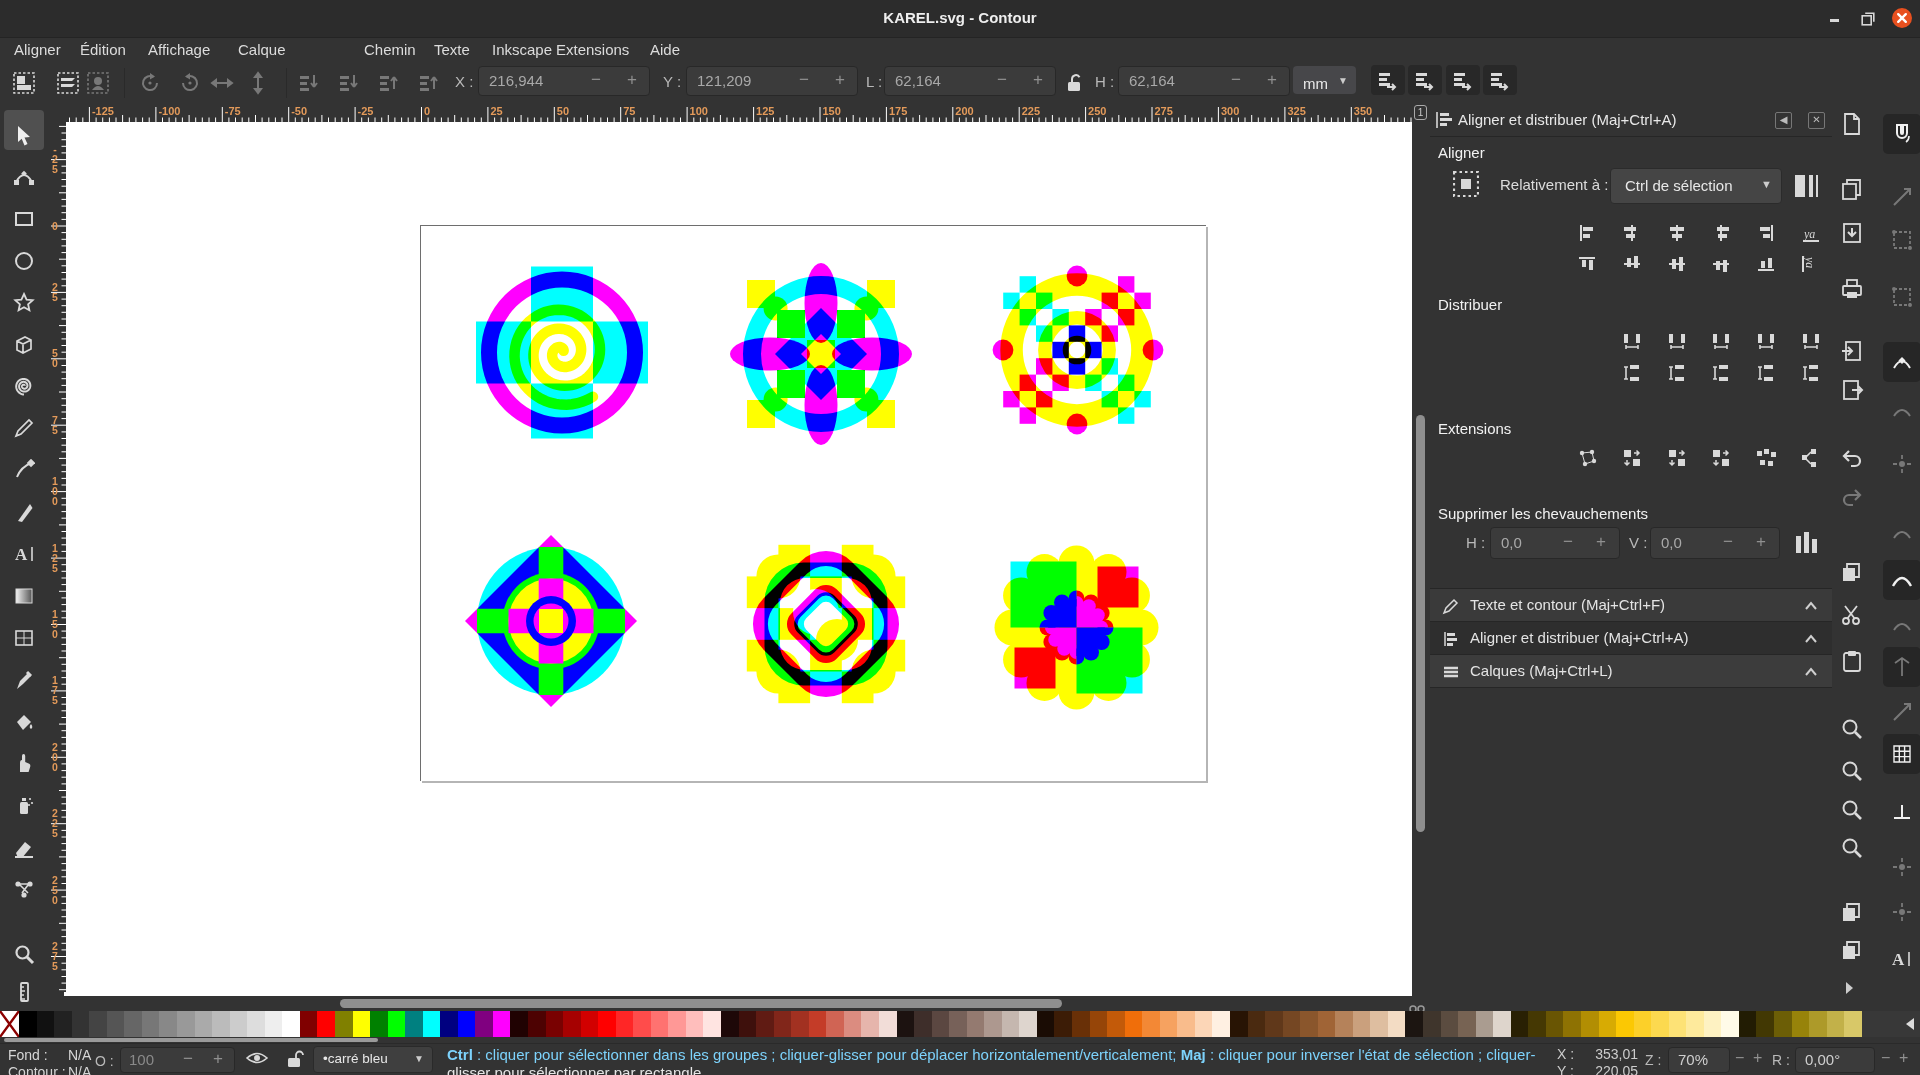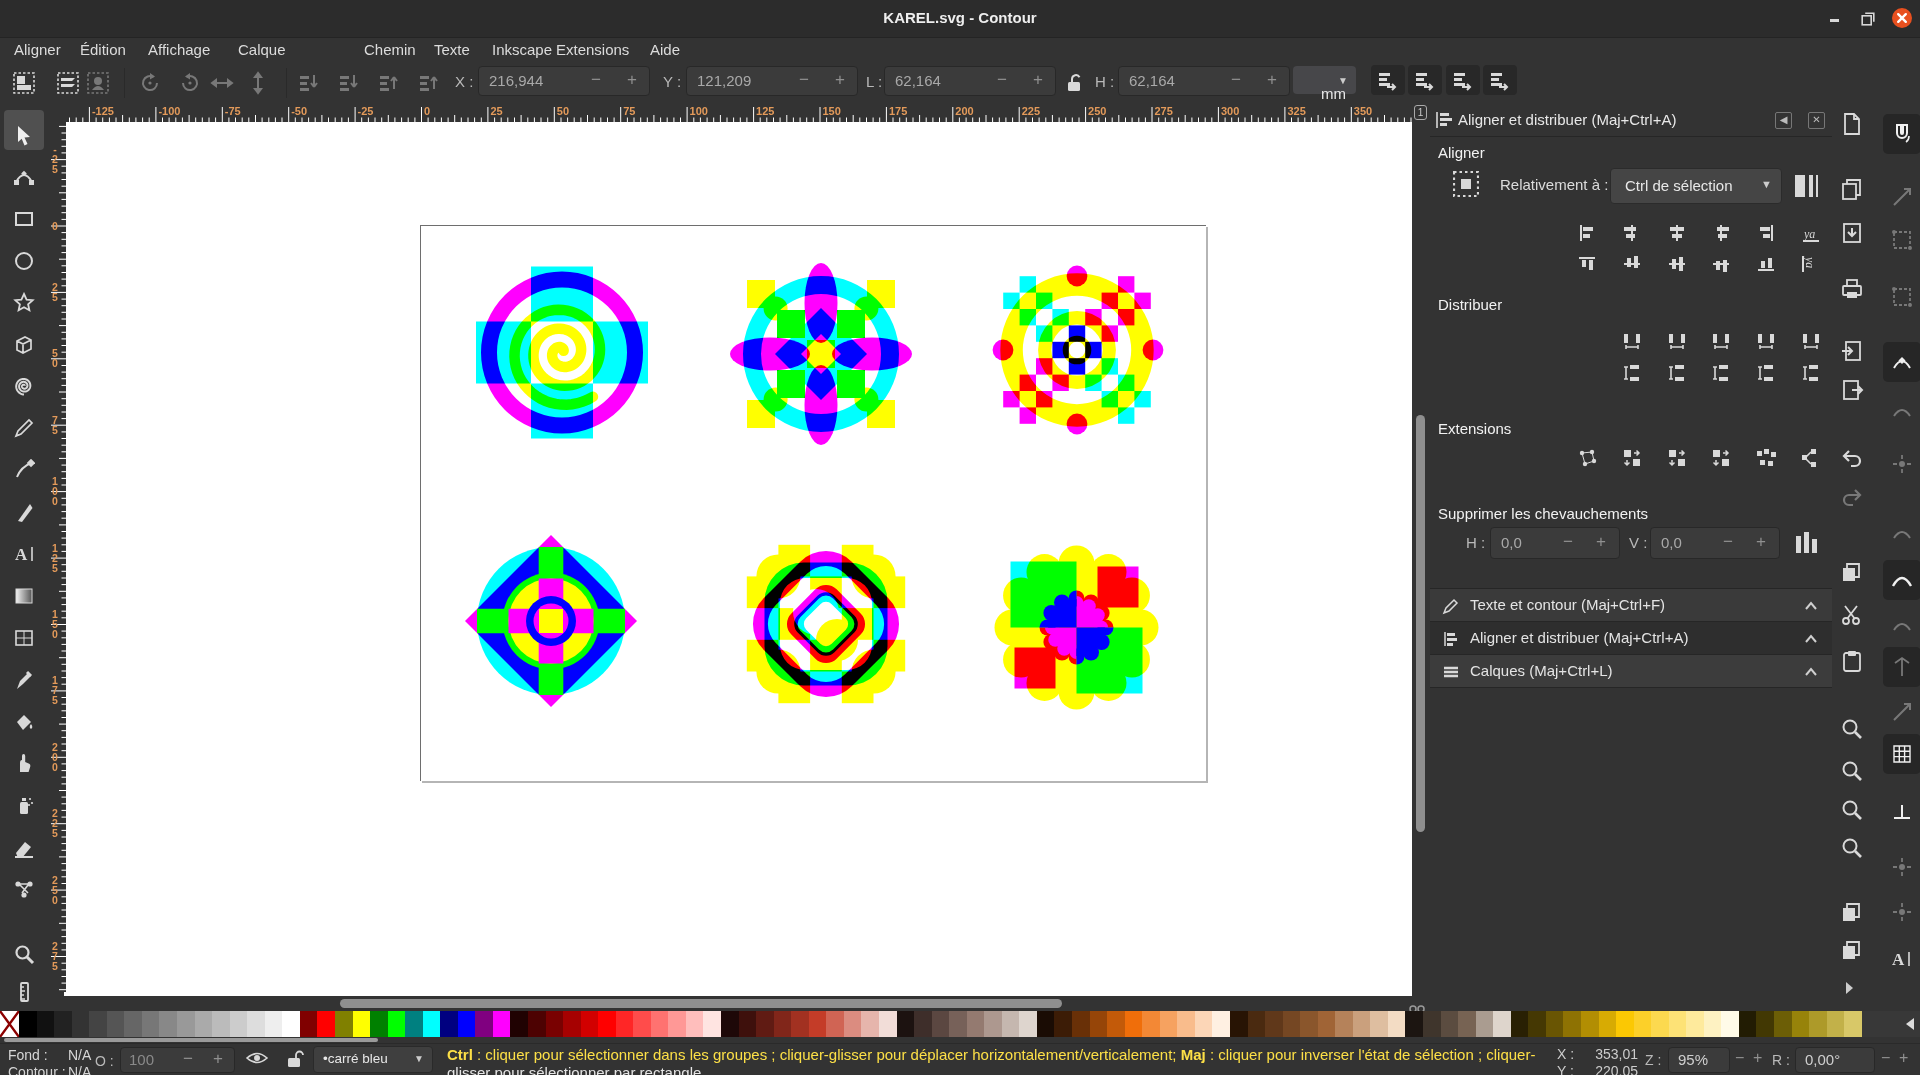--- a/index.html
+++ b/index.html
@@ -114,21 +114,21 @@
         <rect x="4" y="10" width="12" height="9" rx="1.5" fill="#d9d9d9"></rect>
         <path d="M8 10 v-3 a4 4 0 0 1 7.5 -1.8" fill="none" stroke="#d9d9d9" stroke-width="2"></path>
       </svg></div>
     <span class="abs lbl" style="left:1095px;top:11px;">H :</span>
     <div class="field" style="left:1118px;top:4px;width:170px;height:28px;">
       <span class="fv">62,164</span>
       <span class="fm" style="left:112px;">−</span>
       <span class="fm" style="left:148px;">+</span>
     </div>
     <div class="abs" style="left:1293px;top:4px;width:63px;height:28px;background:#47474a;border-radius:4px;color:#e8e8e8;font-size:15px;">
-      <span style="position:absolute;left:10px;top:19px;margin-left:18px;">mm</span>
+      <span style="position:absolute;left:10px;top:9px;">mm</span>
       <span style="position:absolute;right:8px;top:9px;color:#cccccc;font-size:10px;">▼</span>
     </div>
     <div class="abs" style="left:1371px;top:3px;width:34px;height:30px;background:#282828;border-radius:4px;">
       <div style="position:absolute;left:6px;top:4px;"><svg width="22" height="22" viewBox="0 0 22 22" style="">
           <rect x="2" y="4" width="11" height="3" fill="#d9d9d9"></rect>
           <rect x="2" y="9" width="8" height="3" fill="#d9d9d9"></rect>
           <rect x="2" y="14" width="11" height="3" fill="#d9d9d9"></rect>
           <path d="M10 18 h8 m-3 -3 l3 3 -3 3" stroke="#d9d9d9" stroke-width="2" fill="none"></path>
         </svg></div>
     </div>
@@ -1388,29 +1388,29 @@
       <circle cx="11" cy="8" r="3" fill="#d9d9d9"></circle>
     </svg></div>
 <div class="abs" style="left:286px;top:1049px;"><svg width="18" height="20" viewBox="0 0 18 20" style="">
       <rect x="2" y="9" width="12" height="9" rx="1.5" fill="#d9d9d9"></rect>
       <path d="M10 9 V6 a3.5 3.5 0 0 1 7 0" fill="none" stroke="#d9d9d9" stroke-width="1.8"></path>
     </svg></div>
 <div class="abs" style="left:313px;top:1046px;width:120px;height:27px;background:#3f3f3f;border-radius:4px;border:1px solid #2a2a2a;box-sizing:border-box;">
     <span style="position:absolute;left:9px;top:4px;color:#e8e8e8;font-size:13.5px;">•carré bleu</span>
     <span style="position:absolute;right:8px;top:6px;color:#cccccc;font-size:10px;">▼</span>
   </div>
-<div class="abs" style="left:447px;top:1046px;width:1100px;color:#fde047;font-size:15px;white-space:nowrap;"><b>Ctrl</b> : cliquer pour sélectionner dans les groupes ; cliquer-glisser pour déplacer horizontalement/verticalement; <b>Maj</b> : cliquer pour inverser l'état de sélection ; cliquer-</div>
+<div class="abs" style="left:447px;top:1046px;width:1100px;color:#7dd3fc;font-size:15px;white-space:nowrap;"><b>Ctrl</b> : cliquer pour sélectionner dans les groupes ; cliquer-glisser pour déplacer horizontalement/verticalement; <b>Maj</b> : cliquer pour inverser l'état de sélection ; cliquer-</div>
 <div class="abs" style="left:447px;top:1064px;color:#e6e6e6;font-size:15px;">glisser pour sélectionner par rectangle</div>
 <div class="abs" style="left:1557px;top:1046px;color:#cccccc;font-size:14px;">X :</div>
 <div class="abs" style="left:1590px;top:1046px;width:48px;text-align:right;color:#cccccc;font-size:14px;">353,01</div>
 <div class="abs" style="left:1557px;top:1063px;color:#cccccc;font-size:14px;">Y :</div>
 <div class="abs" style="left:1590px;top:1063px;width:48px;text-align:right;color:#cccccc;font-size:14px;">220,05</div>
 <div class="abs" style="left:1645px;top:1052px;color:#b9b9b9;font-size:14px;">Z :</div>
 <div class="field" style="left:1668px;top:1047px;width:60px;height:24px;">
-    <span style="position:absolute;left:9px;top:3px;color:#cfcfcf;">95%</span>
+    <span style="position:absolute;left:9px;top:3px;color:#cfcfcf;">70%</span>
   </div>
 <span class="abs" style="left:1735px;top:1049px;color:#909090;font-size:16px;">−</span>
 <span class="abs" style="left:1753px;top:1049px;color:#909090;font-size:16px;">+</span>
 <div class="abs" style="left:1772px;top:1052px;color:#b9b9b9;font-size:14px;">R :</div>
 <div class="field" style="left:1795px;top:1047px;width:78px;height:24px;">
     <span style="position:absolute;left:9px;top:3px;color:#cfcfcf;">0,00°</span>
   </div>
 <span class="abs" style="left:1881px;top:1049px;color:#909090;font-size:16px;">−</span>
 <span class="abs" style="left:1899px;top:1049px;color:#909090;font-size:16px;">+</span>
 </body></html>

